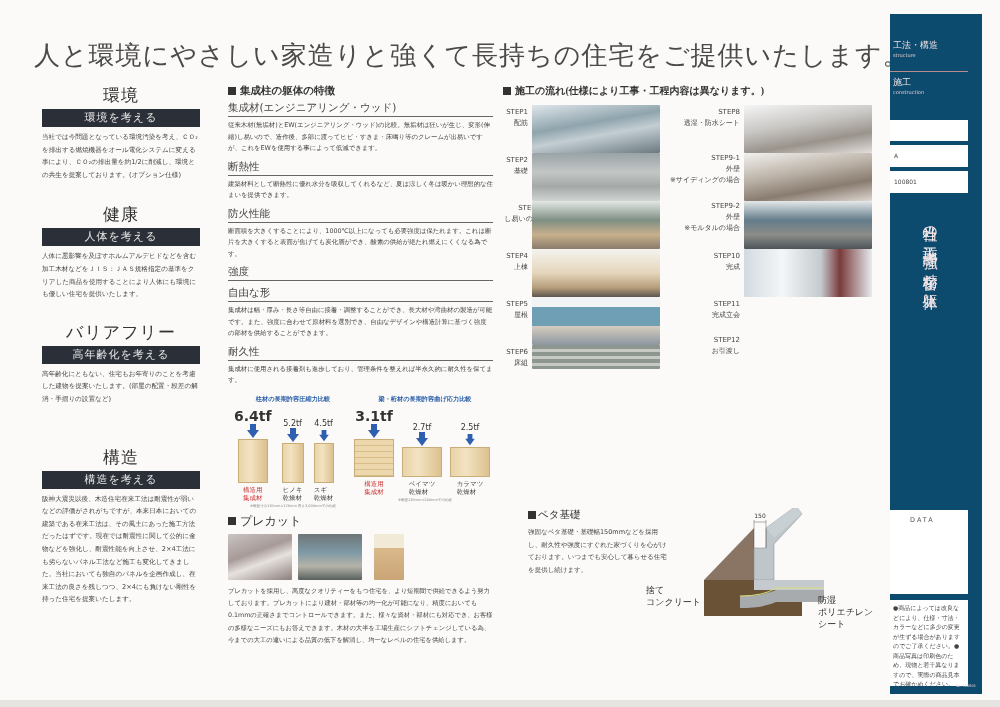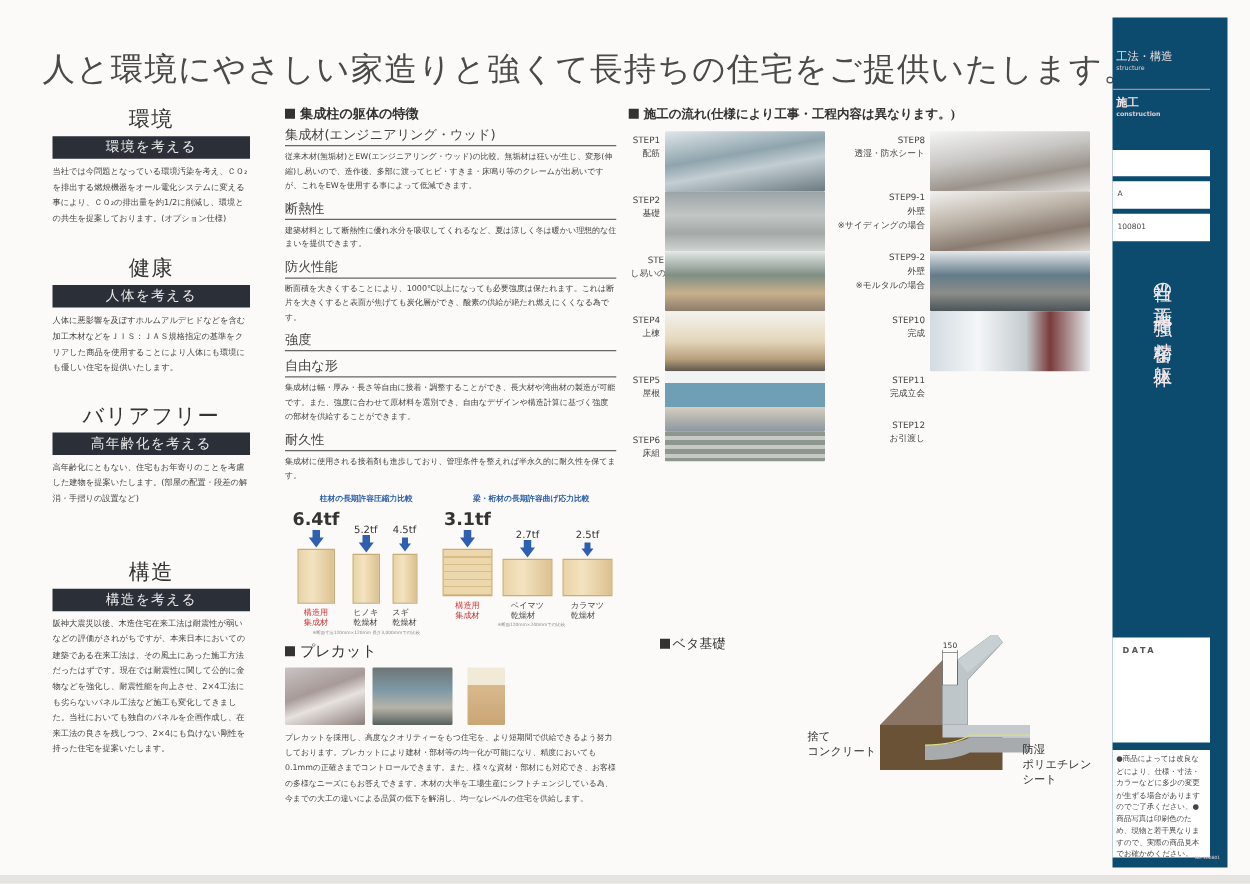--- a/index.html
+++ b/index.html
@@ -53,28 +53,28 @@
   
   .beta { position: absolute; left: 528px; top: 508px; width: 350px; height: 135px; }
   .beta .sub-t { font-size: 6.5px; line-height: 12.6px; width: 140px; margin-top: 4px; }
   .beta-h { font-size: 10.5px; color: #333; display: flex; align-items: center; }
   .lbl-sute { position: absolute; left: 118px; top: 76px; font-size: 9px; line-height: 12px; color: #333; }
   .lbl-bou { position: absolute; left: 290px; top: 86px; font-size: 9px; line-height: 12px; color: #333; }
 
   
   .rp { position: absolute; left: 890px; top: 14px; width: 92px; height: 680px; background: #0c4a6e; }
   .rp .tab1 { position: absolute; left: 3px; top: 25px; color: #f1e2e3; }
-  .rp .tab2 { position: absolute; left: 3px; top: 62px; color: #f1e2e3; font-weight: bold; }
+  .rp .tab2 { position: absolute; left: 3px; top: 62px; color: #f1e2e3; }
   .rp .jp { font-size: 9px; }
   .rp .en { font-size: 5px; color: #e2c9cb; }
   .rp .divl { position: absolute; left: 0; top: 57px; width: 78px; height: 1px; background: #b98a90; }
   .wbox { position: absolute; left: 0; width: 78px; background: #fff; font-size: 6px; color: #444; padding-left: 4px; }
   .vtxt { position: absolute; left: 40px; top: 200px; writing-mode: vertical-rl; font-size: 15px; line-height: 20px; color: #f3e6e7; letter-spacing: 1px; font-family: "DejaVu Serif", serif; }
   .data-box { position: absolute; left: 0; top: 496px; width: 78px; height: 84px; background: #fff; }
-  .data-lbl { position: absolute; left: 8px; top: 6px; font-size: 6.5px; color: #555; letter-spacing: 2px; font-weight: bold; }
+  .data-lbl { position: absolute; left: 20px; top: 6px; font-size: 6.5px; color: #555; letter-spacing: 2px; }
   .note-box { position: absolute; left: 0; top: 586px; width: 78px; height: 86px; background: #fff; padding: 3px; font-size: 6px; line-height: 9.5px; color: #444; }
   .code { position: absolute; right: 6px; top: 670px; font-size: 3.5px; color: #e7d2d3; }
   .shadow-bar { position: absolute; left: 0; top: 700px; width: 1000px; height: 7px; background: #e6e4e0; }
 </style>
 </head>
 <body>
 
 <div class="page">
 
   <div class="headline">人と環境にやさしい家造りと強くて長持ちの住宅をご提供いたします。</div>
@@ -292,20 +292,21 @@
   <div class="step" style="left:648px;top:335px;width:92px">
       <div>STEP12</div>
       <div>お引渡し</div>
     </div>
 
   <div class="beta">
     <div class="beta-h">
       <span class="sq"></span>
       <span>ベタ基礎</span>
     </div>
+    <div class="sub-t">強固なベタ基礎・基礎幅150mmなどを採用し、耐久性や強度にすぐれた家づくりを心がけております。いつまでも安心して暮らせる住宅を提供し続けます。</div>
 
     <svg style="position:absolute;left:176px;top:0px" width="120" height="110" viewBox="0 0 120 110">
       <polygon points="0,72 50,20 50,72" fill="#8a7464"></polygon>
       <rect x="0" y="72" width="98" height="36" fill="#6a5236"></rect>
       <polygon points="50,40 62,40 62,20 92,-2 98,6 70,36 70,72 50,72" fill="#bfc6c9" stroke="#7d8589" stroke-width="0.5"></polygon>
       <polygon points="62,20 92,-2 98,6 70,30" fill="#c8d0d3"></polygon>
       <rect x="50" y="72" width="80" height="10" fill="#c5cace"></rect>
       <path d="M36,88 Q60,88 72,82 L120,82 L120,94 L72,94 Q60,100 36,100 Z" fill="#a7abae"></path>
       <path d="M36,88 Q60,88 72,80 L120,80" fill="none" stroke="#d9df7a" stroke-width="1"></path>
       <line x1="50" y1="12" x2="50" y2="40" stroke="#333" stroke-width="0.4"></line>

